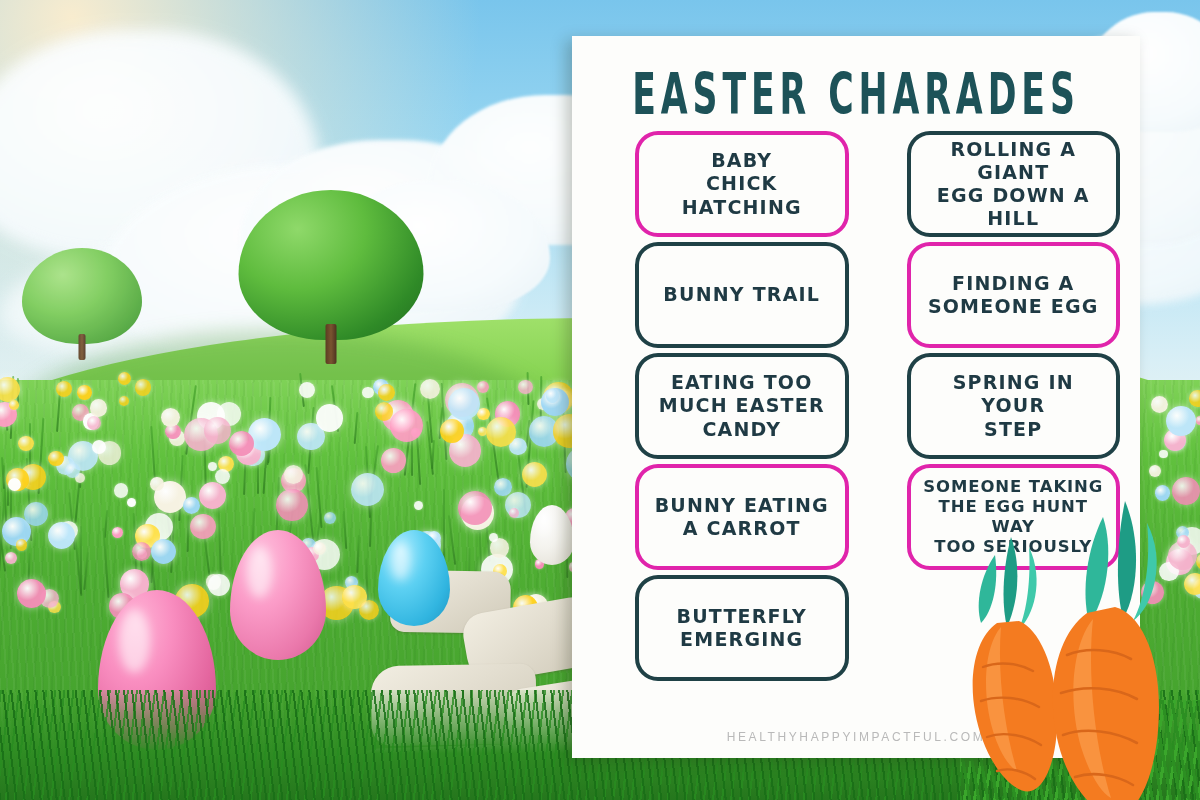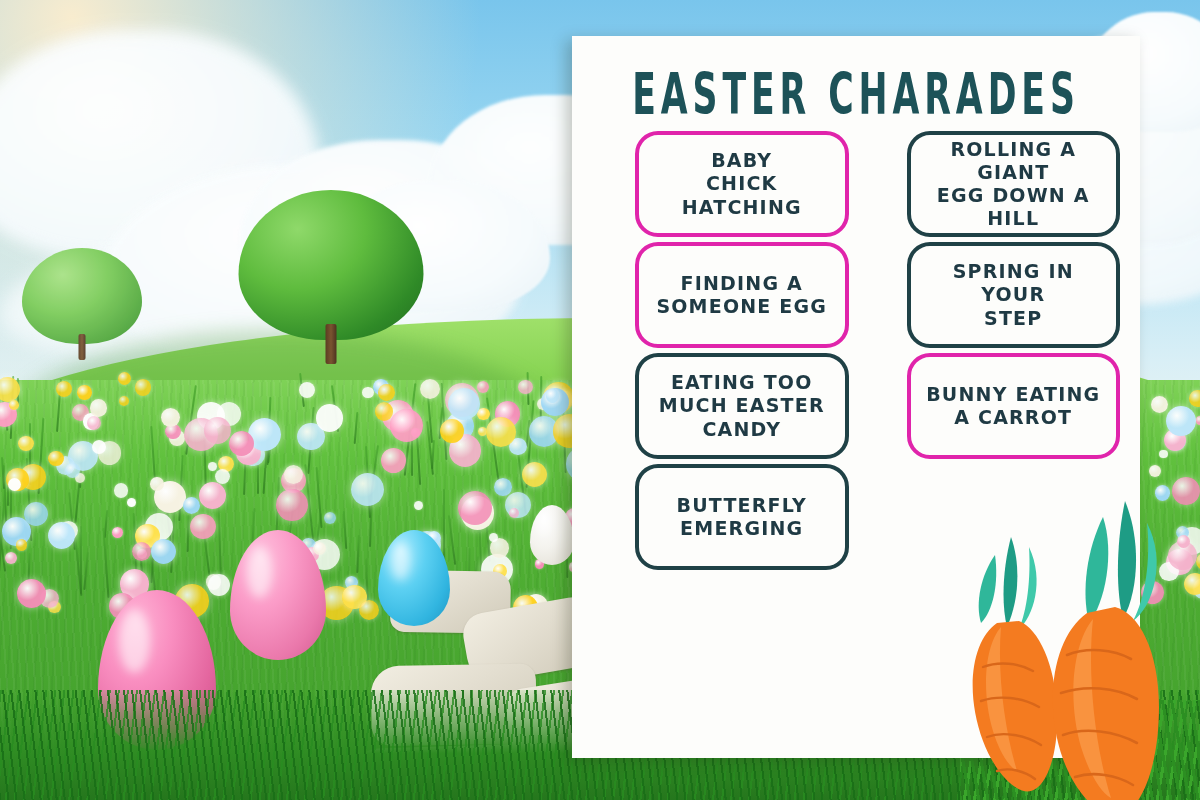--- a/index.html
+++ b/index.html
@@ -518,46 +518,55 @@
       <span class="card-label">BABY
 CHICK
 HATCHING</span>
     </div>
     <div class="card teal">
       <span class="card-label">ROLLING A GIANT
 EGG DOWN A
 HILL</span>
     </div>
 
+    <div class="card teal">
+      <span class="card-label">BUNNY TRAIL</span>
+    </div>
 
     <div class="card pink">
       <span class="card-label">FINDING A
 SOMEONE EGG</span>
     </div>
-    <div class="card teal">
-      <span class="card-label">SPRING IN YOUR
-STEP</span>
-    </div>
-
     <div class="card teal">
       <span class="card-label">EATING TOO
 MUCH EASTER
 CANDY</span>
     </div>
+
+    <div class="card teal">
+      <span class="card-label">SPRING IN YOUR
+STEP</span>
+    </div>
     <div class="card pink">
       <span class="card-label">BUNNY EATING
 A CARROT</span>
     </div>
 
+    <div class="card pink small">
+      <span class="card-label">SOMEONE TAKING
+THE EGG HUNT WAY
+TOO SERIOUSLY</span>
+    </div>
     <div class="card teal">
       <span class="card-label">BUTTERFLY
 EMERGING</span>
     </div>
   </div>
 
+  <div class="sheet-footer">HEALTHYHAPPYIMPACTFUL.COM</div>
 </div>
 
 <div class="carrots">
   <svg width="235" height="305" viewBox="0 0 235 305" aria-hidden="true">
 
     <g>
       <path d="M60 60 C46 80 40 108 46 128 C58 116 64 88 60 60 Z" fill="#2fb79a"></path>
       <path d="M76 42 C68 72 66 108 72 132 C84 106 86 70 76 42 Z" fill="#1e9c85"></path>
       <path d="M94 52 C96 84 92 116 84 134 C98 122 110 86 94 52 Z" fill="#3fc9aa"></path>
     </g>

